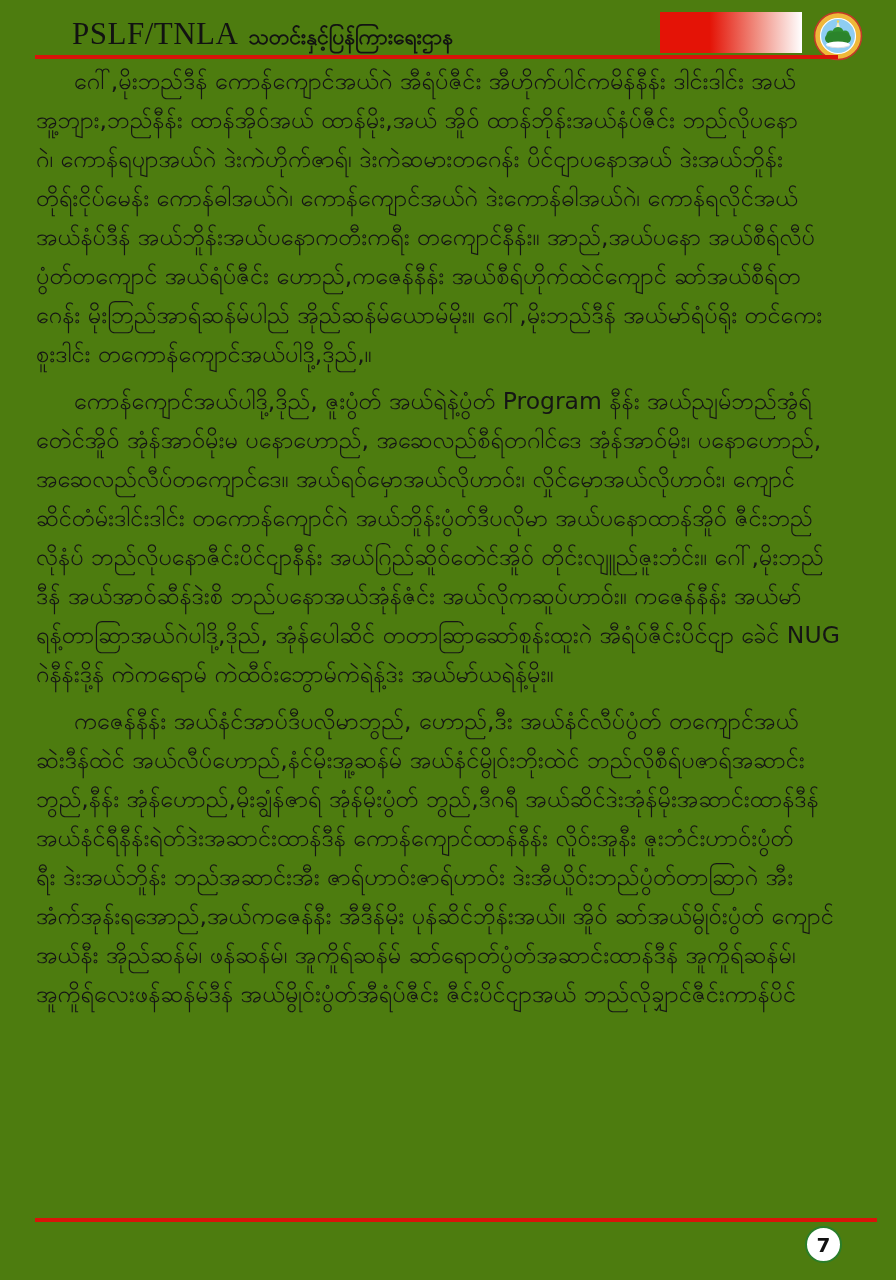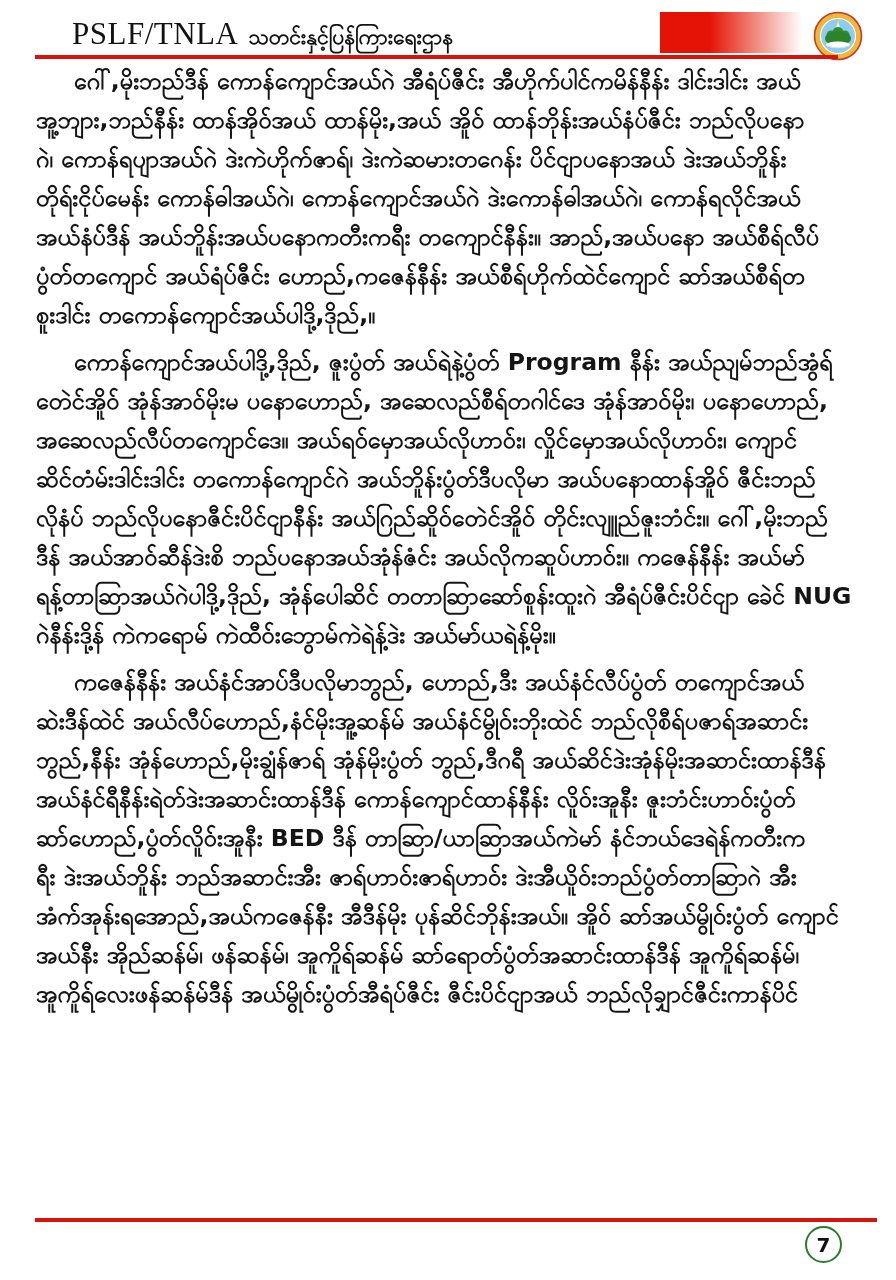--- a/index.html
+++ b/index.html
@@ -1,17 +1,17 @@
 <!DOCTYPE html>
 <html><head>
 <meta charset="utf-8">
 <style>
   html,body{margin:0;padding:0;background:#888;}
   .page{
-    position:relative;width:896px;height:1280px;background:#ffffff;
+    position:relative;width:896px;height:1280px;background:#4d7c0f;
     margin:0 auto;overflow:hidden;
     font-family:"DejaVu Sans",sans-serif;color:#151515;
   }
   
   .masthead{position:absolute;left:72px;top:16px;white-space:nowrap;}
   .org-latin{
     font-family:"Liberation Serif",serif;font-size:31px;color:#121212;
     letter-spacing:.5px;
   }
   .org-mm{
@@ -21,21 +21,21 @@
   .accent-bar{
     position:absolute;left:660px;top:12px;width:142px;height:41px;
     background:linear-gradient(90deg,#e41306 0%,#e41306 35%,#f08d80 68%,#ffffff 100%);
   }
   .logo{position:absolute;left:813px;top:11px;width:50px;height:50px;}
   .rule{position:absolute;background:#d91309;height:4px;}
   .rule.top{left:35px;top:55px;width:803px;}
   .rule.bottom{left:35px;top:1218px;width:842px;}
   
   .content{position:absolute;left:36px;top:62px;width:824px;}
-  .para{margin:0 0 8px 0;padding:0;font-weight:bold;}
+  .para{margin:0 0 8px 0;padding:0;}
   .ln{
     display:block;height:39px;line-height:39px;font-size:23.5px;
     white-space:nowrap;overflow:hidden;color:#151515;
   }
   .ln.ind{padding-left:38px;}
   
   .page-badge{
     position:absolute;left:805px;top:1226px;width:33px;height:33px;
     border:2.5px solid #2a7e2a;border-radius:50%;background:#fff;
     display:flex;align-items:center;justify-content:center;
@@ -71,40 +71,40 @@
 
   <div class="content">
 
     <div class="para">
       <span class="ln ind">ဂေါ်,မိုးဘည်ဒီန် ကောန်ကျောင်အယ်ဂဲ အီရံပ်ဇီင်း အီဟိုက်ပါင်ကမိန်နီန်း ဒါင်းဒါင်း အယ်</span>
       <span class="ln">အူ့ဘျား,ဘည်နီန်း ထာန်အိုဝ်အယ် ထာန်မိုး,အယ် အိူဝ် ထာန်ဘိုန်းအယ်နံပ်ဇီင်း ဘည်လိုပနော</span>
       <span class="ln">ဂဲ၊ ကောန်ရပျာအယ်ဂဲ ဒဲးကဲဟိုက်ဇာရ်၊ ဒဲးကဲဆမားတဂေန်း ပိင်ငျာပနောအယ် ဒဲးအယ်ဘိူန်း</span>
       <span class="ln">တိုရ်းငိုပ်မေန်း ကောန်ဓါအယ်ဂဲ၊ ကောန်ကျောင်အယ်ဂဲ ဒဲးကောန်ဓါအယ်ဂဲ၊ ကောန်ရလိုင်အယ်</span>
       <span class="ln">အယ်နံပ်ဒီန် အယ်ဘိူန်းအယ်ပနောကတီးကရီး တကျောင်နီန်း။ အာည်,အယ်ပနော အယ်စီရ်လီပ်</span>
       <span class="ln">ပွံတ်တကျောင် အယ်ရံပ်ဇီင်း ဟောည်,ကဇေန်နီန်း အယ်စီရ်ဟိုက်ထဲင်ကျောင် ဆာ်အယ်စီရ်တ</span>
+      <span class="ln">ဂေန်း မိုးဘြည်အာရ်ဆန်မ်ပါည် အိုည်ဆန်မ်ယောမ်မိုး။ ဂေါ်,မိုးဘည်ဒီန် အယ်မာ်ရံပ်ရိုး တင်ကေး</span>
       <span class="ln">စူးဒါင်း တကောန်ကျောင်အယ်ပါဒို့,ဒိုည်,။</span>
     </div>
 
     <div class="para">
       <span class="ln ind">ကောန်ကျောင်အယ်ပါဒို့,ဒိုည်, ဇူးပွံတ် အယ်ရဲနဲ့ပွံတ် Program နီန်း အယ်ညျမ်ဘည်အွံရ်</span>
       <span class="ln">တေဲင်အိူဝ် အုံန်အာဝ်မိုးမ ပနောဟောည်, အဆေလည်စီရ်တဂါင်ဒေ အုံန်အာဝ်မိုး၊ ပနောဟောည်,</span>
       <span class="ln">အဆေလည်လီပ်တကျောင်ဒေ။ အယ်ရဝ်မှောအယ်လိုဟာဝ်း၊ လှိုင်မှောအယ်လိုဟာဝ်း၊ ကျောင်</span>
       <span class="ln">ဆိင်တံမ်းဒါင်းဒါင်း တကောန်ကျောင်ဂဲ အယ်ဘိူန်းပွံတ်ဒီပလိုမာ အယ်ပနောထာန်အိူဝ် ဇီင်းဘည်</span>
       <span class="ln">လိုနံပ် ဘည်လိုပနောဇီင်းပိင်ငျာနီန်း အယ်ဂြည်ဆိူဝ်တေဲင်အိူဝ် တိုင်းလျူည်ဇူးဘံင်း။ ဂေါ်,မိုးဘည်</span>
       <span class="ln">ဒီန် အယ်အာဝ်ဆီန်ဒဲးစိ ဘည်ပနောအယ်အုံန်ဇံင်း အယ်လိုကဆူပ်ဟာဝ်း။ ကဇေန်နီန်း အယ်မာ်</span>
       <span class="ln">ရန့်တာဆြာအယ်ဂဲပါဒို့,ဒိုည်, အုံန်ပေါဆိင် တတာဆြာဆော်စူန်းထူးဂဲ အီရံပ်ဇီင်းပိင်ငျာ ခေဲင် NUG</span>
       <span class="ln">ဂဲနီန်းဒို့န် ကဲကရောမ် ကဲထီဝ်းဘွောမ်ကဲရဲန့်ဒဲး အယ်မာ်ယရဲန့်မိုး။</span>
     </div>
 
     <div class="para">
       <span class="ln ind">ကဇေန်နီန်း အယ်နံင်အာပ်ဒီပလိုမာဘွည်, ဟောည်,ဒီး အယ်နံင်လီပ်ပွံတ် တကျောင်အယ်</span>
       <span class="ln">ဆဲးဒီန်ထဲင် အယ်လီပ်ဟောည်,နံင်မိုးအူ့ဆန်မ် အယ်နံင်မွိုဝ်းဘိုးထဲင် ဘည်လိုစီရ်ပဇာရ်အဆာင်း</span>
       <span class="ln">ဘွည်,နီန်း အုံန်ဟောည်,မိုးချွံန်ဇာရ် အုံန်မိုးပွံတ် ဘွည်,ဒီဂရီ အယ်ဆိင်ဒဲးအုံန်မိုးအဆာင်းထာန်ဒီန်</span>
       <span class="ln">အယ်နံင်ရီနီန်းရဲတ်ဒဲးအဆာင်းထာန်ဒီန် ကောန်ကျောင်ထာန်နီန်း လိူဝ်းအူနီး ဇူးဘံင်းဟာဝ်းပွံတ်</span>
-      <span class="ln">ဆာ်ဟောည်,ပွံတ်လိူဝ်းအူနီး BED ဒီန် တာဆြာ/ယာဆြာအယ်ကဲမာ် နံင်ဘယ်ဒေရဲန်ကတီးက</span>
       <span class="ln">ရီး ဒဲးအယ်ဘိူန်း ဘည်အဆာင်းအီး ဇာရ်ဟာဝ်းဇာရ်ဟာဝ်း ဒဲးအီယိူဝ်းဘည်ပွံတ်တာဆြာဂဲ အီး</span>
       <span class="ln">အံက်အုန်းရအောည်,အယ်ကဇေန်နီး အီဒီန်မိုး ပုန်ဆိင်ဘိုန်းအယ်။ အိူဝ် ဆာ်အယ်မွိုဝ်းပွံတ် ကျောင်</span>
       <span class="ln">အယ်နီး အိုည်ဆန်မ်၊ ဖန်ဆန်မ်၊ အူကိူရ်ဆန်မ် ဆာ်ရောတ်ပွံတ်အဆာင်းထာန်ဒီန် အူကိူရ်ဆန်မ်၊</span>
       <span class="ln">အူကိူရ်လေးဖန်ဆန်မ်ဒီန် အယ်မွိုဝ်းပွံတ်အီရံပ်ဇီင်း ဇီင်းပိင်ငျာအယ် ဘည်လိုချှာင်ဇီင်းကာန်ပိင်</span>
     </div>
 
   </div>
 
   <div class="rule bottom"></div>
   <div class="page-badge">

